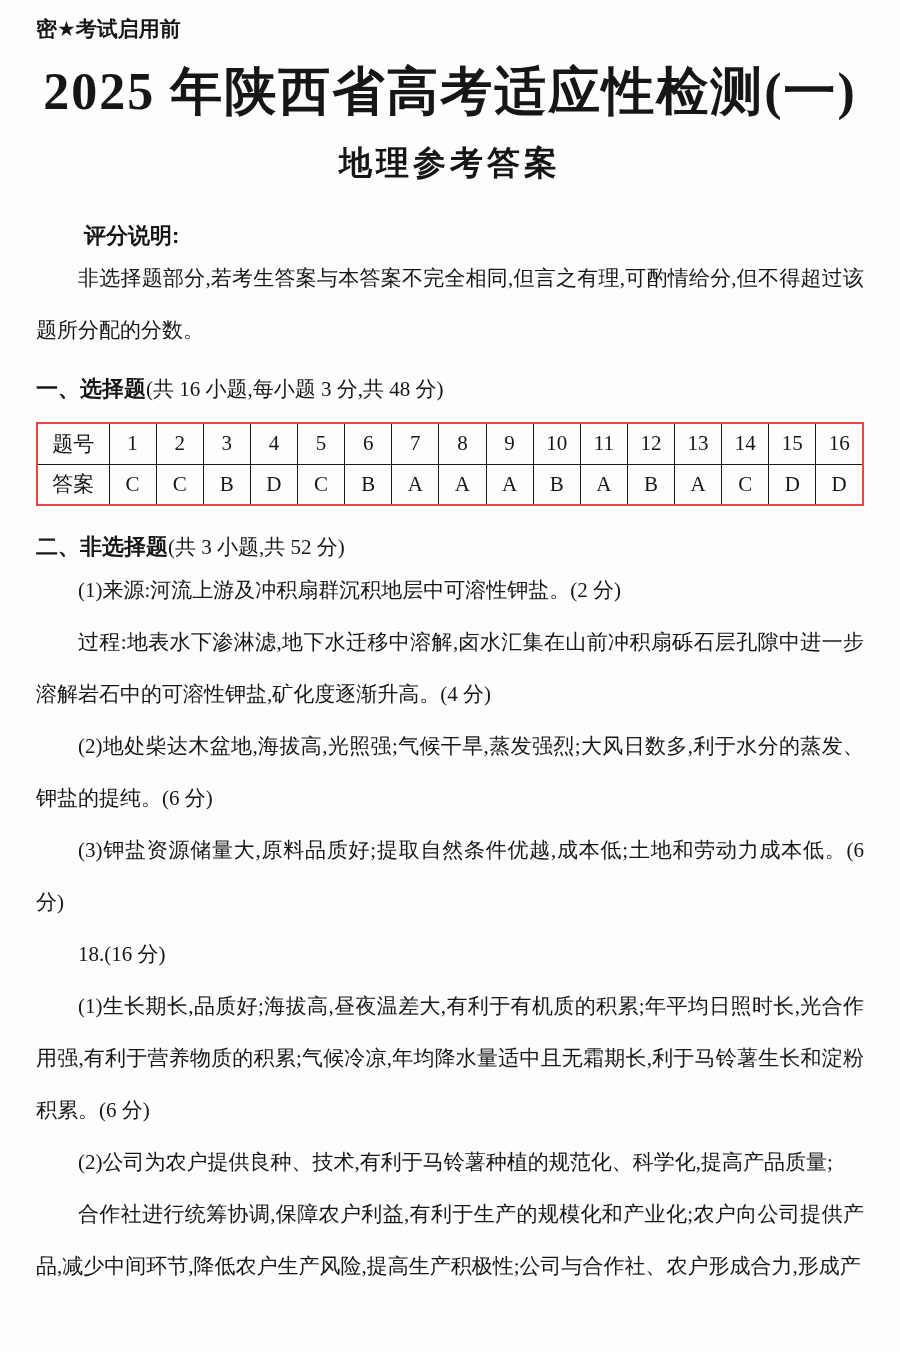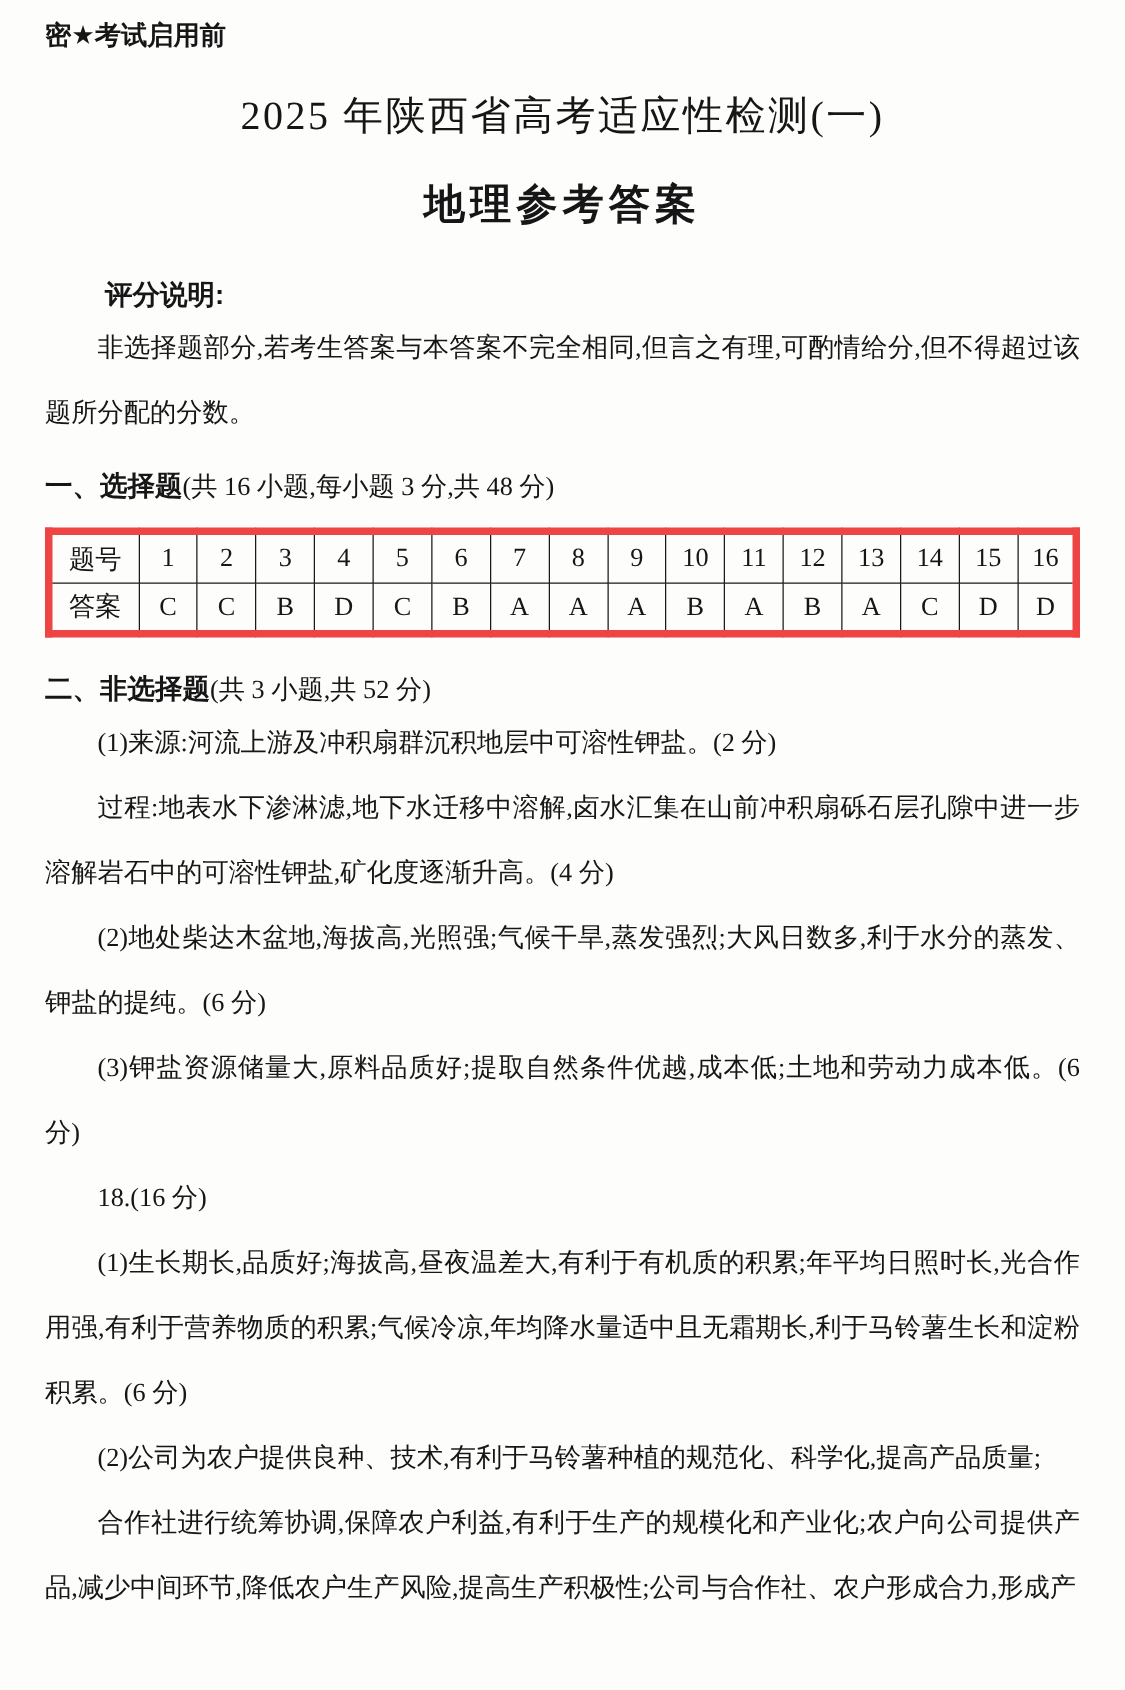--- a/index.html
+++ b/index.html
@@ -9,21 +9,21 @@
     background: #fdfdfc; color: #161616;
     font-family: "Liberation Serif", "DejaVu Serif", serif;
   }
   .page { padding: 16px 36px 0 36px; width: 900px; height: 1128px; }
   .stamp {
     font-family: "Liberation Sans", "DejaVu Sans", sans-serif;
     font-weight: bold; font-size: 21px; line-height: 26px;
   }
   .title {
     margin: 24px 0 0 0; text-align: center;
-    font-size: 32px; line-height: 52px; font-weight: normal;
+    font-size: 52px; line-height: 52px; font-weight: bold;
     letter-spacing: 2px;
     font-family: "Liberation Serif", "DejaVu Serif", serif;
   }
   .subtitle {
     margin: 22px 0 0 0; text-align: center;
     font-size: 33px; line-height: 46px; font-weight: bold;
     letter-spacing: 4px;
     font-family: "Liberation Sans", "DejaVu Sans", sans-serif;
   }
   .scoring-heading {
@@ -37,21 +37,21 @@
   }
   .sec-head { margin-top: 16px; font-size: 22px; line-height: 34px; }
   .sec-head .bold {
     font-weight: bold;
     font-family: "Liberation Sans", "DejaVu Sans", sans-serif;
   }
   .sec-head .note { font-size: 21px; }
   .sec-head.frq { margin-top: 24px; }
   table.answers {
     margin-top: 16px; width: 100%;
-    border-collapse: collapse; border: 6px solid #ef4444;
+    border-collapse: collapse; border: 2px solid #ef4444;
     table-layout: fixed;
   }
   table.answers th, table.answers td {
     border: 1px solid #1a1a1a; height: 41px;
     text-align: center; vertical-align: middle;
     font-size: 21px; font-weight: normal; padding: 0;
   }
   table.answers th.rowlabel { width: 72px; }
 </style>
 </head>

